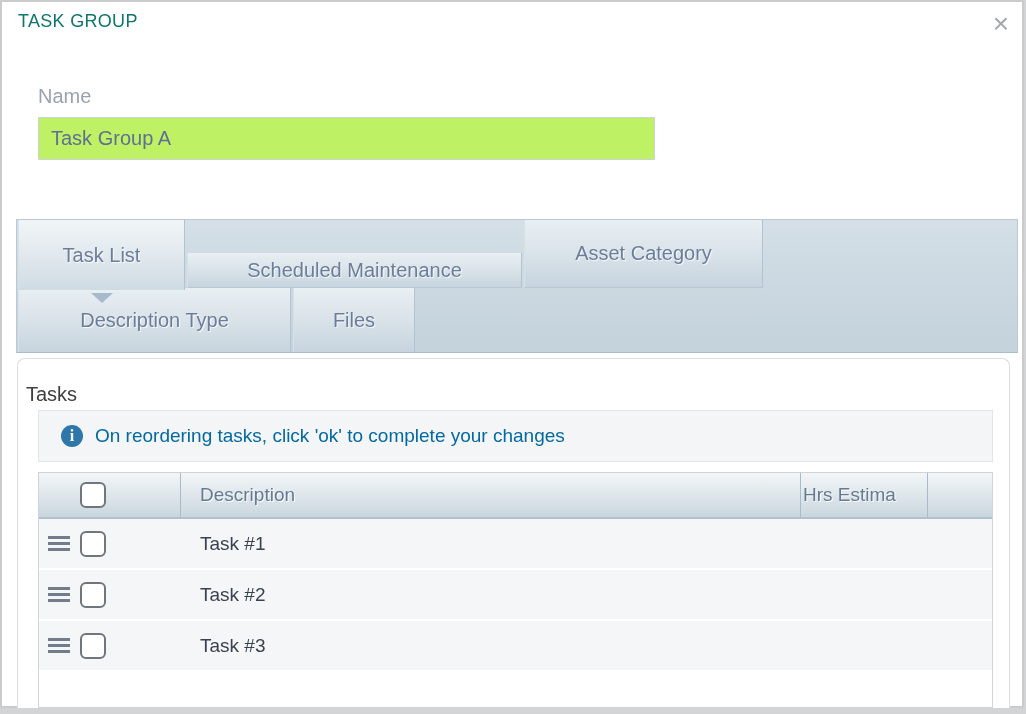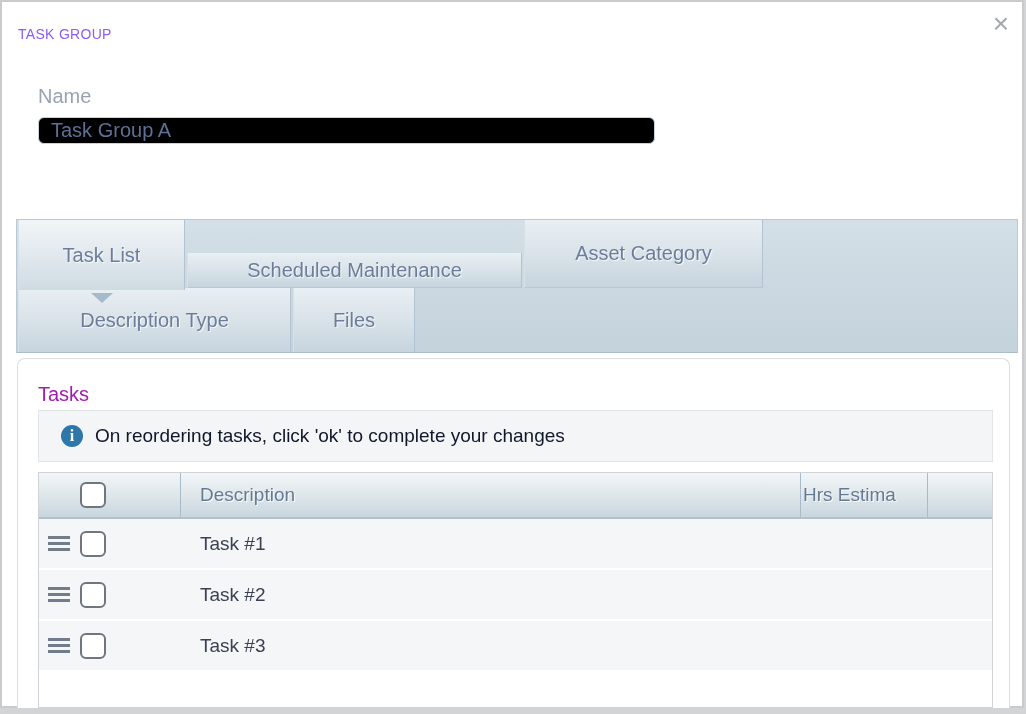--- a/index.html
+++ b/index.html
@@ -10,40 +10,40 @@
     position:relative;
     overflow:hidden;
   }
   .modal {
     position:absolute; left:0; top:0; width:1024px; height:708px;
     background:#fff;
     box-shadow: inset 0 0 0 2px #c9cbcd;
     overflow:hidden;
   }
   .dialog-title {
-    position:absolute; left:18px; top:26px;
-    font-size:14px; color:#8b5cf6; letter-spacing:0.3px;
+    position:absolute; left:18px; top:11px;
+    font-size:18px; color:#0f766e; letter-spacing:0.3px;
   }
   .close-btn {
     position:absolute; right:8px; top:10px;
     width:30px; height:30px; text-align:center;
     font-size:28px; line-height:28px; color:#a4a7ab;
     cursor:pointer; font-weight:400;
   }
   .field-label {
     position:absolute; left:38px; top:85px;
     font-size:20px; color:#99a3b0;
   }
   .name-input {
     position:absolute; left:38px; top:117px;
-    width:617px; height:27px;
-    border:1px solid #c8d3da; border-radius:6px;
+    width:617px; height:43px;
+    border:1px solid #c8d3da; border-radius:1px;
     padding:0 12px; font-size:20px; color:#5e7094;
     font-family:"Liberation Sans", sans-serif;
-    background:#000000; outline:none;
+    background:#bef264; outline:none;
   }
   
   .tabstrip {
     position:absolute; left:16px; top:219px; width:1002px; height:134px;
     background:linear-gradient(180deg,#d4dfe7 0%,#c3d2db 100%);
     border:1px solid #bac9d4; border-bottom-color:#a9bcc9;
   }
   .tabrow { display:flex; padding-left:1px; }
   .tabrow1 { height:68px; }
   .tabrow2 { height:64px; }
@@ -69,35 +69,35 @@
     border-left:11px solid transparent; border-right:11px solid transparent;
     border-top:10px solid #a6bacb;
   }
   
   .tabpanel {
     position:absolute; left:17px; top:358px; width:993px; height:350px;
     background:#fff; border:1px solid #dcdedf; border-bottom:none;
     border-radius:8px 8px 0 0;
   }
   .section-label {
-    position:absolute; left:20px; top:24px;
-    font-size:20px; color:#a21caf;
+    position:absolute; left:8px; top:24px;
+    font-size:20px; color:#404040;
   }
   .info-bar {
     position:absolute; left:20px; top:51px; width:955px; height:52px;
     background:#f4f5f7; border:1px solid #e3e4e6;
     display:flex; align-items:center; padding-left:22px;
   }
   .info-icon {
     width:22px; height:22px; border-radius:50%;
     background:#2e77a8; color:#fff; flex:0 0 22px;
     font-family:"Liberation Serif", serif; font-weight:bold;
     font-size:16px; line-height:22px; text-align:center;
   }
-  .info-text { margin-left:12px; font-size:19px; color:#0f172a; }
+  .info-text { margin-left:12px; font-size:19px; color:#0369a1; }
   
   .task-table {
     position:absolute; left:20px; top:113px; width:955px; height:236px;
     border:1px solid #d0d4d8; background:#fff;
     display:flex; flex-direction:column;justify-content:center;
   }
   .t-header {
     height:46px; display:flex; flex:0 0 46px;
     background:linear-gradient(180deg,#f2f5f7 0%,#e3eaee 40%,#c9d6de 100%);
     border-bottom:2px solid #b2c0cb;

